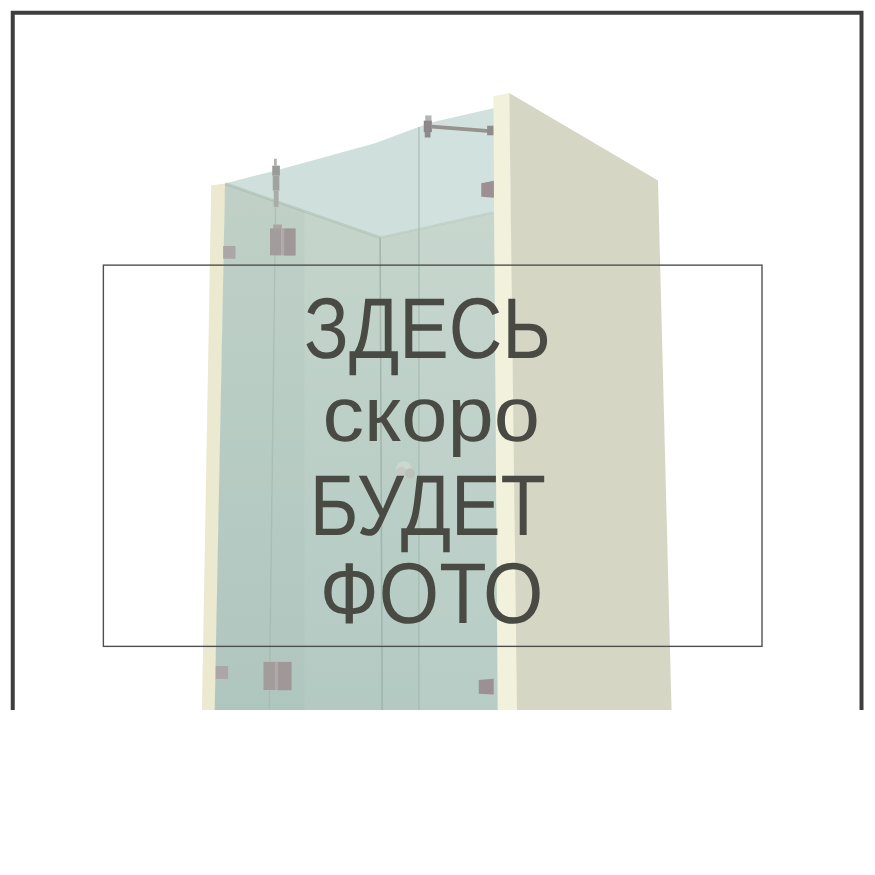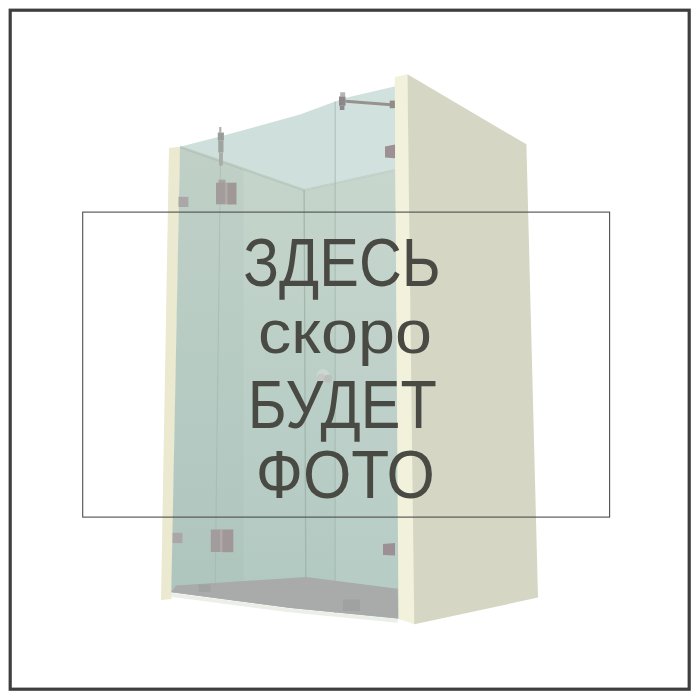--- a/index.html
+++ b/index.html
@@ -1,16 +1,16 @@
 <!DOCTYPE html>
 <html><head>
 <meta charset="utf-8">
 <style>
   html,body{margin:0;padding:0;background:#ffffff;}
-  #stage{position:relative;width:700px;height:700px;background:#f97316;font-family:"Liberation Sans",sans-serif;}
+  #stage{position:relative;width:700px;height:568px;background:#f97316;font-family:"Liberation Sans",sans-serif;}
   svg{display:block;}
 </style>
 </head>
 <body>
 <div id="stage">
 <svg width="700" height="700" viewBox="0 0 700 700">
   <defs>
     <linearGradient id="glassGrad" x1="0" y1="150" x2="0" y2="620" gradientUnits="userSpaceOnUse">
       <stop offset="0" stop-color="#c6d5cb"></stop>
       <stop offset="0.55" stop-color="#b9cec6"></stop>

